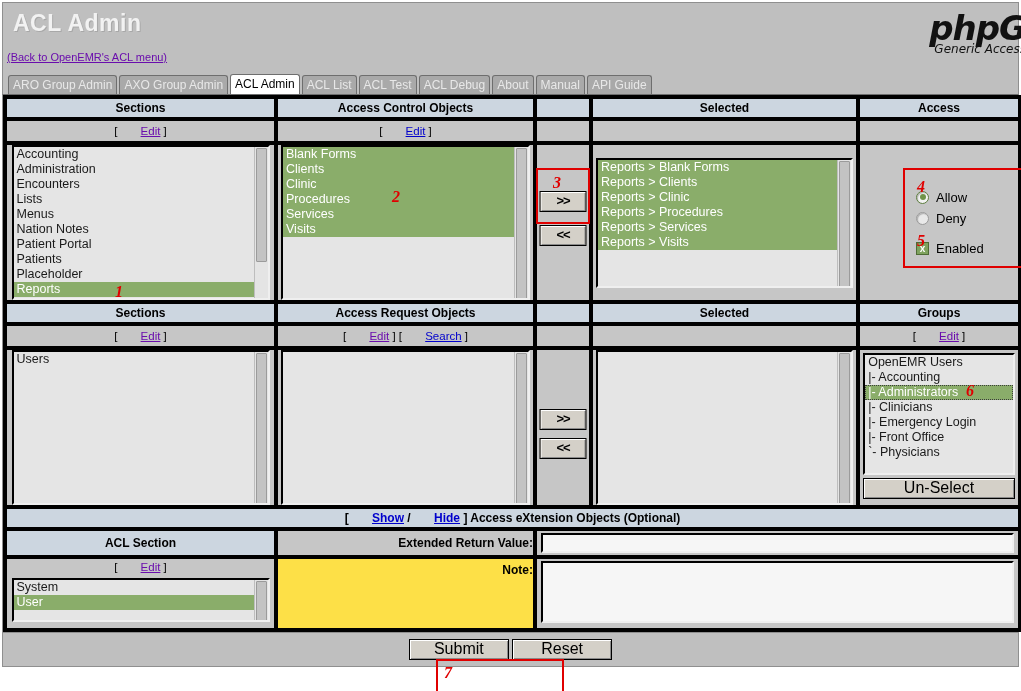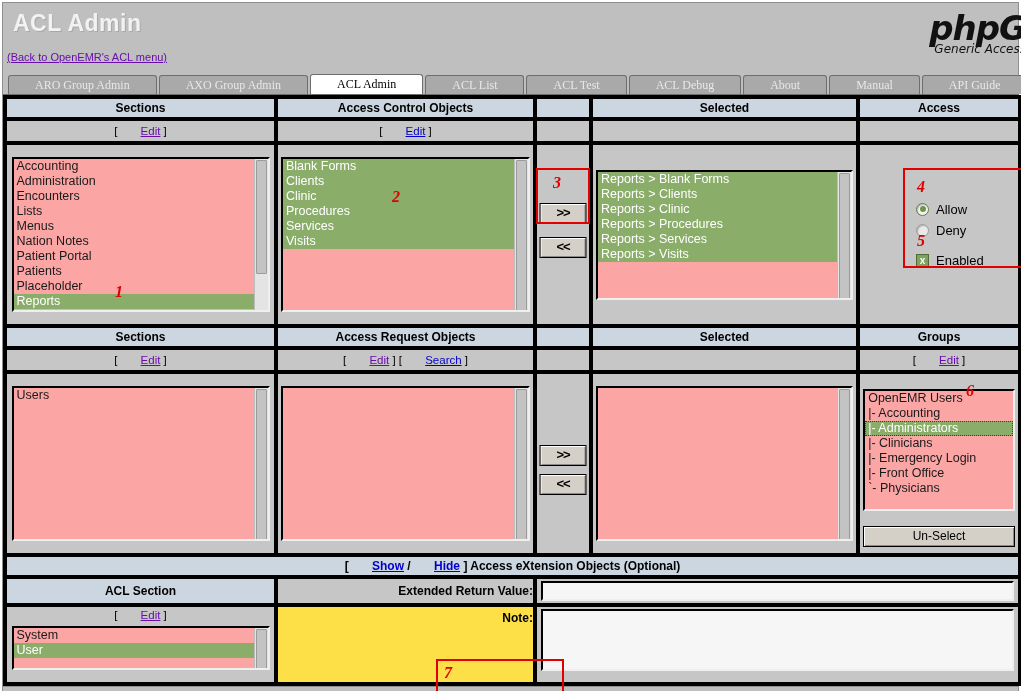--- a/index.html
+++ b/index.html
@@ -85,24 +85,24 @@
     border-left: 1px solid #8f8f8f;
     border-right: 1px solid #8f8f8f;
     box-sizing: border-box;
     padding-left: 5px;
     white-space: nowrap;
     font-size: 0;
   }
   .tab {
     display: inline-block;
     font-size: 12px;
-    font-family: Liberation Serif, serif;
+    font-family: Liberation Sans, sans-serif;
     height: 19px;
     line-height: 18px;
-    padding: 0 26px;
+    padding: 0 4px;
     margin-right: 2px;
     background: #a9a9a9;
     border: 1px solid #6e6e6e;
     border-bottom: none;
     color: #e8e8e8;
     cursor: pointer;
     box-sizing: border-box;
     vertical-align: bottom;
     border-radius: 3px 3px 0 0;
   }
@@ -158,30 +158,30 @@
     color: #0000cc;
     text-decoration: underline;
     cursor: pointer;
     margin-left: 20px;
   }
   a.lnk.visited { color: #6a0dad; }
 
   
   .listbox {
     position: relative;
-    background: #fca5a5;
+    background: #e5e5e5;
     border: 2px inset #9a9a9a;
     border-top-color: #555;
     border-left-color: #555;
     border-right-color: #efefef;
     border-bottom-color: #efefef;
     box-sizing: border-box;
     overflow: hidden;
     text-align: left;
-    margin: 12px auto;
+    margin: 0 auto;
     font-size: 12.5px;
   }
   .listbox .opt {
     padding: 0 3px;
     line-height: 15px;
     height: 15px;
     white-space: nowrap;
     color: #1a1a1a;
     cursor: pointer;
     overflow: hidden;
@@ -209,21 +209,21 @@
     border-radius: 1px;
   }
 
   
   .btn {
     display: inline-block;
     background: #d4d0c8;
     border: 1px solid #000;
     box-shadow: inset 1px 1px 0 #ffffff, inset -1px -1px 0 #8a8a8a;
     font-family: "Liberation Sans", sans-serif;
-    font-size: 12px;
+    font-size: 16px;
     color: #000;
     text-align: center;
     cursor: pointer;
     box-sizing: border-box;
     line-height: 18px;
     height: 21px;
     padding: 0 6px;
   }
   .arrowbtn {
     width: 47px;

